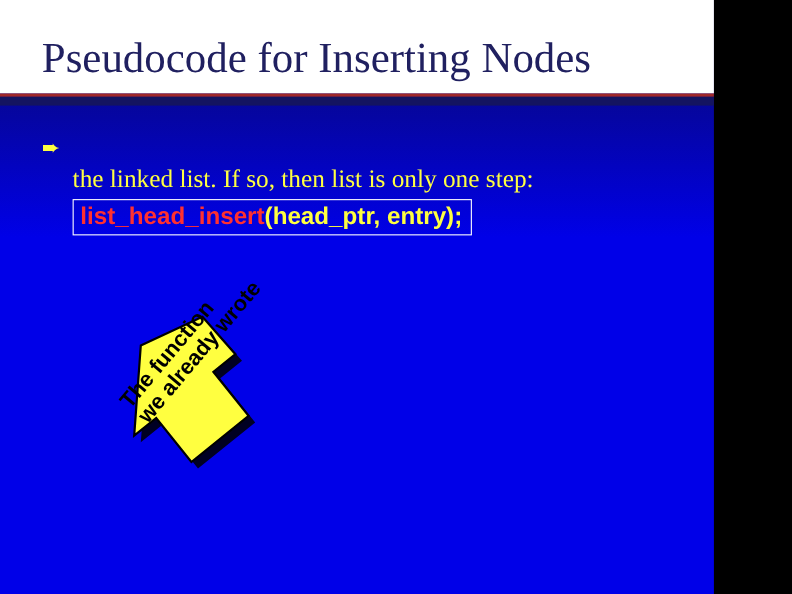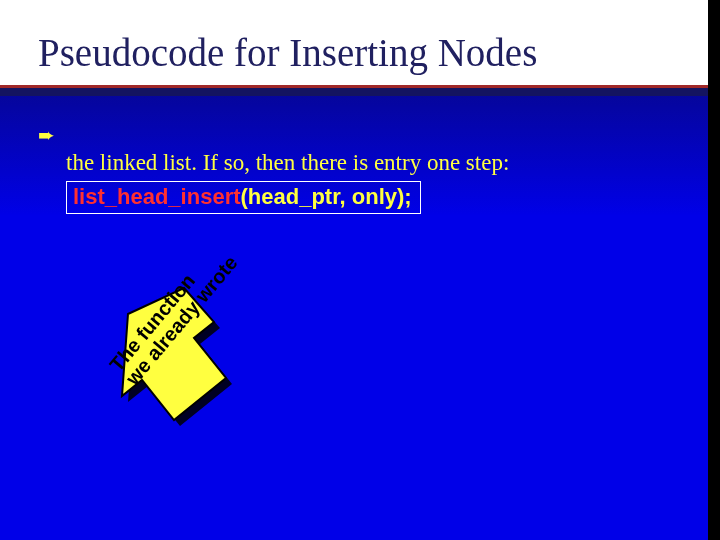--- a/index.html
+++ b/index.html
@@ -2,21 +2,21 @@
 <html><head>
 <meta charset="utf-8">
 <style>
   * { margin: 0; padding: 0; box-sizing: border-box; }
   html, body { width: 720px; height: 540px; overflow: hidden; }
   body {
     font-family: "Times New Roman", Times, serif;
     background: #000;
   }
   .slide {
-    width: 708px;
+    width: 649px;
     height: 540px;
     background: linear-gradient(to bottom, #0a0a60 0%, #0000e8 40%, #0000e8 100%);
     position: relative;
   }
   .title-area {
     background: #ffffff;
     padding: 30px 0 10px 38px;
   }
   .title {
     font-size: 39px;
@@ -106,23 +106,23 @@
 
   <div class="rule-group">
     <div class="rule-red"></div>
     <div class="rule-navy"></div>
   </div>
 
   <div class="content">
     <div class="bullet-line">
       <span class="bullet-glyph">➨</span>
       <br>
-      <span>the linked list.  If so, then there is entry one step:</span><br>
+      <span>the linked list.  If so, then list is only one step:</span><br>
       <span class="code-box">
-        <span class="code-red">list_head_insert</span><span>(head_ptr, only);</span>
+        <span class="code-red">list_head_insert</span><span>(head_ptr, entry);</span>
       </span>
     </div>
   </div>
 
   <div class="arrow-wrap">
     <svg class="arrow-svg" width="200" height="220" viewBox="0 0 200 220">
 
       <polygon points="138,10 168,44 148,60 180,100 128,142 96,102 76,118 82,36" transform="translate(6,6)" fill="#000000" opacity="0.85"></polygon>
 
       <polygon points="138,10 168,44 148,60 180,100 128,142 96,102 76,118 82,36" fill="#ffff40" stroke="#000000" stroke-width="2"></polygon>

